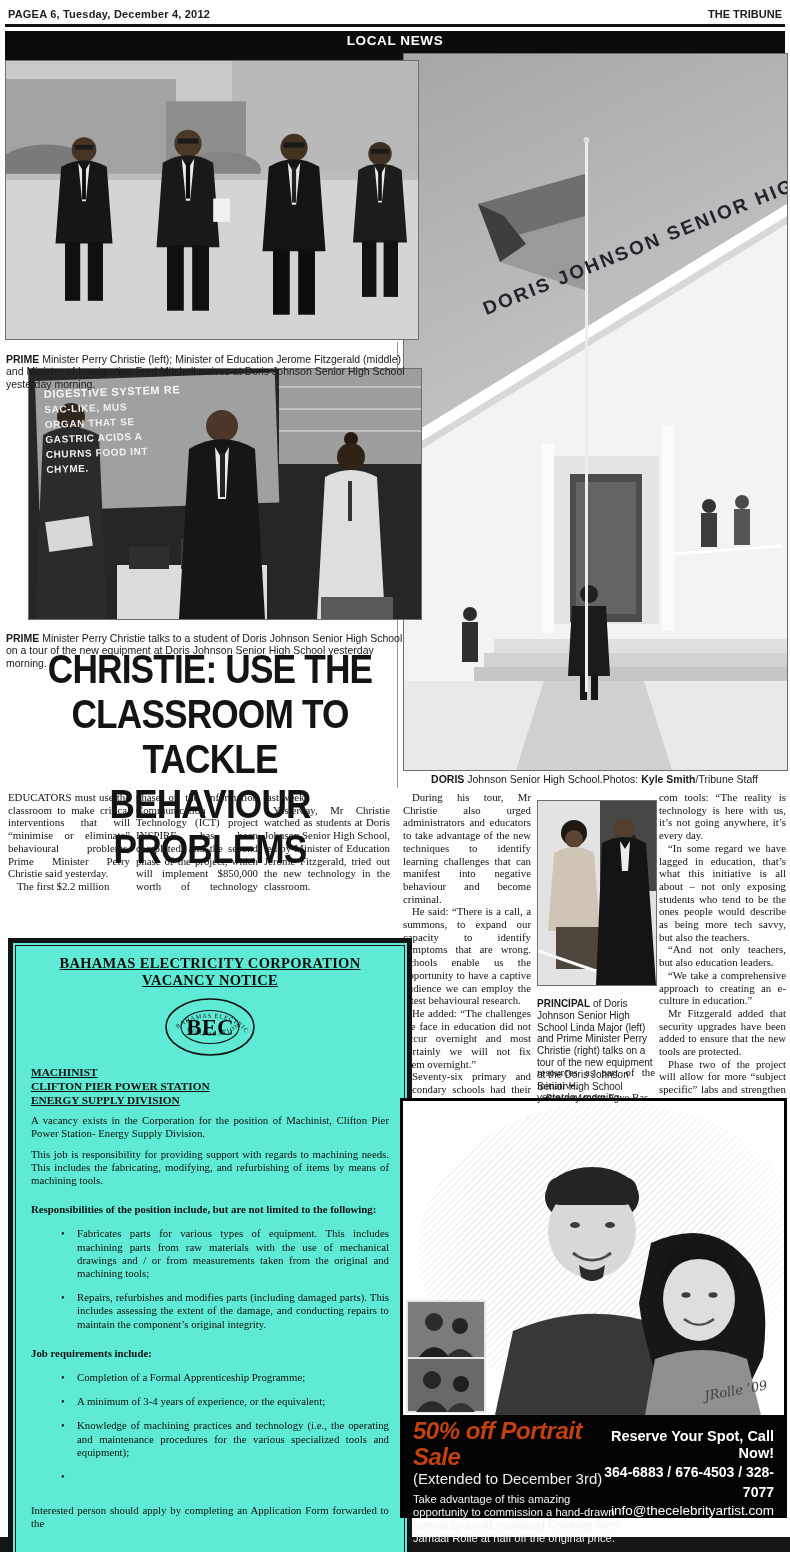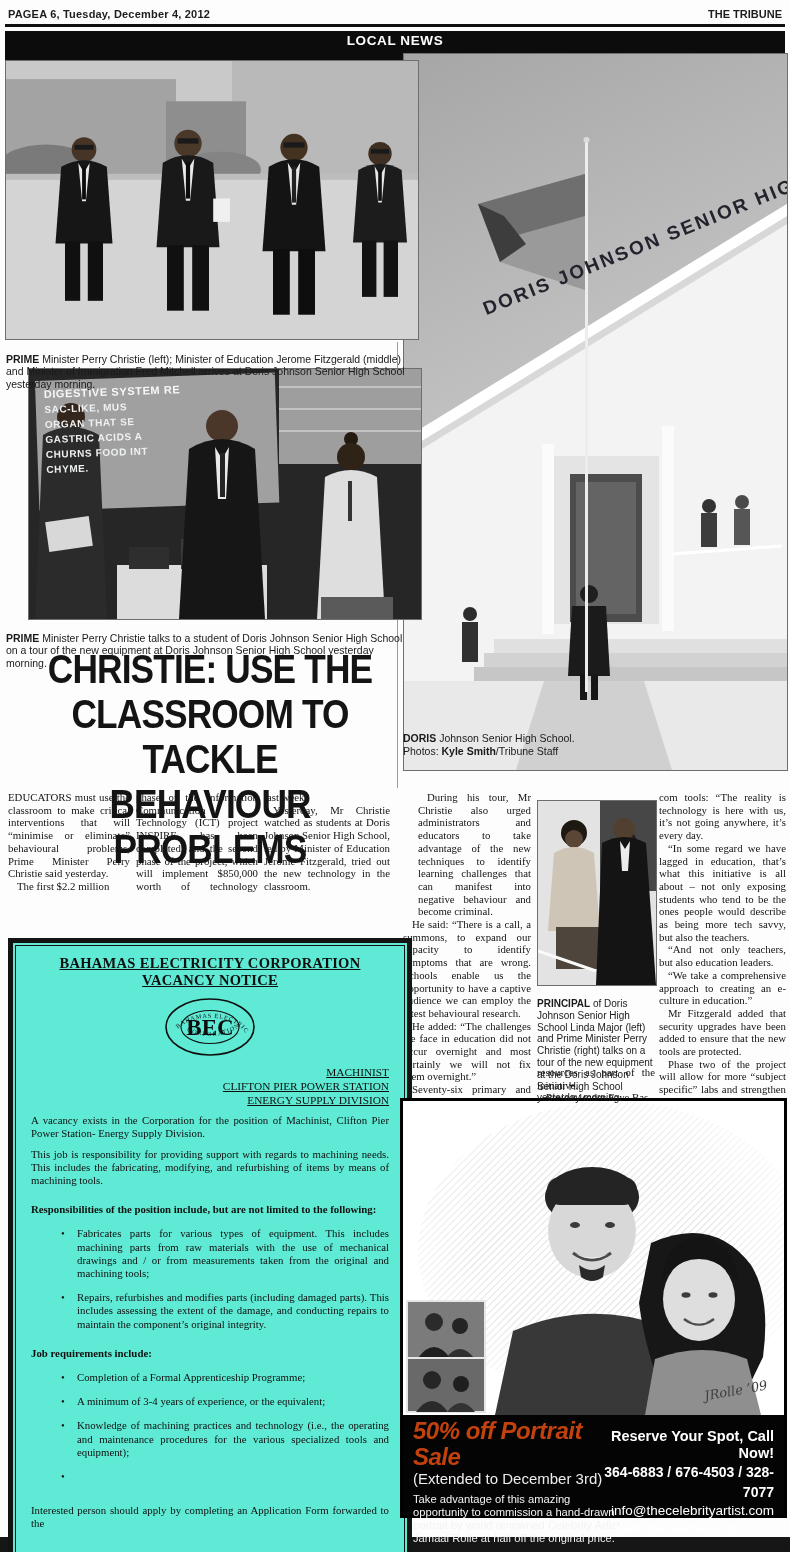--- a/index.html
+++ b/index.html
@@ -21,49 +21,49 @@
   .sign{position:absolute;left:84px;top:244px;transform:rotate(-22deg);transform-origin:0 100%;
         font:800 19px "Liberation Sans",sans-serif;letter-spacing:2.4px;color:#23232e;white-space:nowrap;}
   .screen-text{position:absolute;left:16px;top:14px;width:230px;transform:rotate(-2deg);
         font:700 10px/15px "Liberation Sans",sans-serif;color:#eef0f2;letter-spacing:.6px;}
   .screen-text .ln0{font-size:11px;color:#f7f7f7;}
   
   .cap{position:absolute;font:10.5px/12.6px "Liberation Sans",sans-serif;color:#1a1a1a;z-index:5;}
   .cap b{font-weight:700;}
   #caption1{left:6px;top:342px;width:402px;}
   #caption2{left:6px;top:621px;width:402px;}
-  #tallcaption{left:403px;top:732px;width:383px;display:flex;justify-content:center;flex-direction:column;}
+  #tallcaption{left:403px;top:773px;width:383px;display:flex;justify-content:center;}
   #principal-caption{left:537px;top:988px;width:118px;font-size:10px;line-height:11.8px;}
   .credit b{font-weight:700;}
   #colrule{position:absolute;left:397px;top:342px;width:1px;height:446px;background:#9b9b9b;z-index:0;}
   
   #headline{position:absolute;left:0;top:647px;width:420px;text-align:center;z-index:2;
             font-family:"Liberation Sans",sans-serif;font-weight:800;color:#141414;
             transform:scaleX(.86);transform-origin:210px 0;}
   #headline .hl{font-size:41px;line-height:45px;letter-spacing:-1px;}
   
   .col{position:absolute;top:791px;font:10.8px/12.7px "Liberation Serif",serif;text-align:justify;color:#131313;}
   .col p{margin:0;}
   .col p + p{text-indent:9px;}
-  .col p.first{text-indent:9px;margin-left:15px;}
+  .col p.first{text-indent:9px;}
   #col1{left:8px;width:122px;height:105px;overflow:hidden;}
   #col2{left:136px;width:122px;height:105px;overflow:hidden;}
   #col3{left:264px;width:126px;height:105px;overflow:hidden;}
   #col4{left:403px;width:128px;height:312px;}
   #col5text{position:absolute;left:537px;top:1066px;width:118px;font:10.8px/12.7px "Liberation Serif",serif;text-align:justify;}
   #col5text p{margin:0;} #col5text p+p{text-indent:9px;}
   #col6{left:659px;width:127px;height:322px;}
   
   #notice{position:absolute;left:8px;top:938px;width:404px;height:638px;background:#5eead4;
           border:5px solid #141414;box-sizing:border-box;z-index:2;}
   .notice-inner{position:absolute;inset:2px;border:1px solid #141414;padding:9px 15px 6px;
           font:10.8px/13.2px "Liberation Serif",serif;text-align:justify;color:#0f0f0f;overflow:hidden;}
   .n-title{text-align:center;font-weight:700;font-size:14.5px;line-height:17px;letter-spacing:.3px;text-decoration:underline;}
   .n-logo{text-align:center;margin:7px 0 4px;}
-  .n-pos{text-align:right;font-weight:400;font-size:11.3px;line-height:14px;text-decoration:underline;}
+  .n-pos{text-align:left;font-weight:700;font-size:11.3px;line-height:14px;text-decoration:underline;}
   .n-p{margin:7px 0 0;}
   .n-h{font-weight:700;margin:16px 0 0;text-align:left;}
   .n-li{display:flex;margin:11px 0 0;}
   .n-li .bu{flex:0 0 46px;padding-left:30px;box-sizing:border-box;}
   .n-li .tx{flex:1;}
   .n-apply{margin:21px 0 0;}
   
   #ad{position:absolute;left:400px;top:1098px;width:387px;height:420px;background:#040404;
       border:3px solid #000;box-sizing:border-box;z-index:2;}
   .ad-draw{position:absolute;left:0;top:0;width:381px;height:314px;background:#fff;overflow:hidden;}

